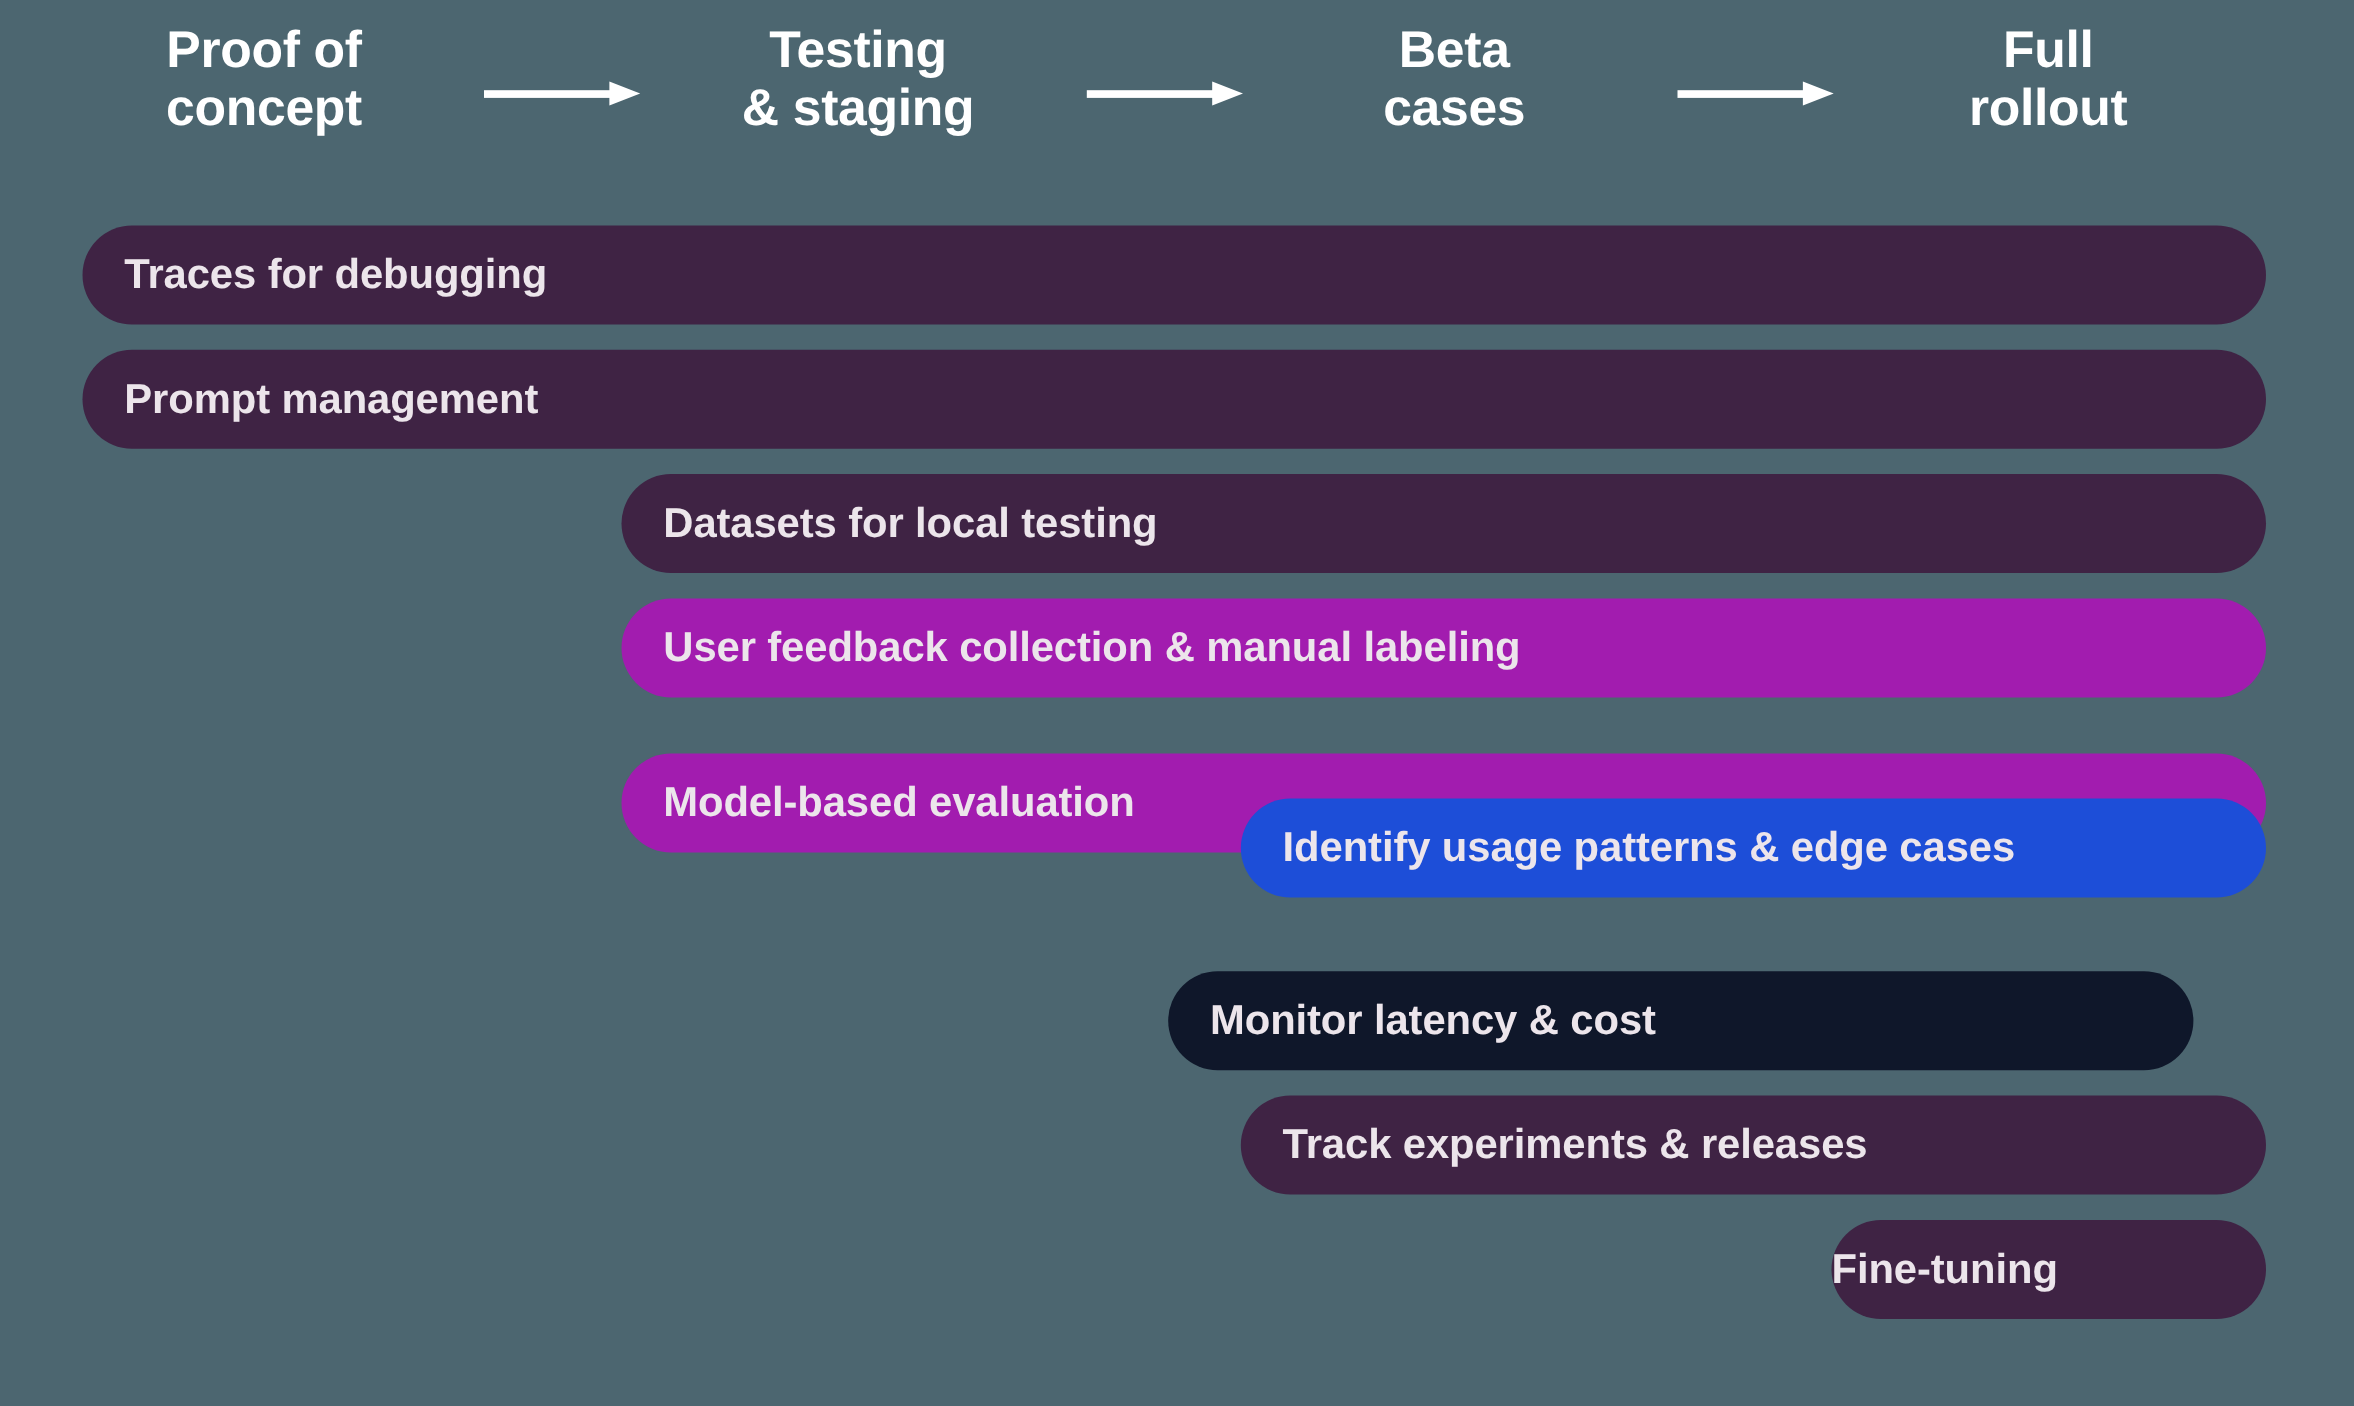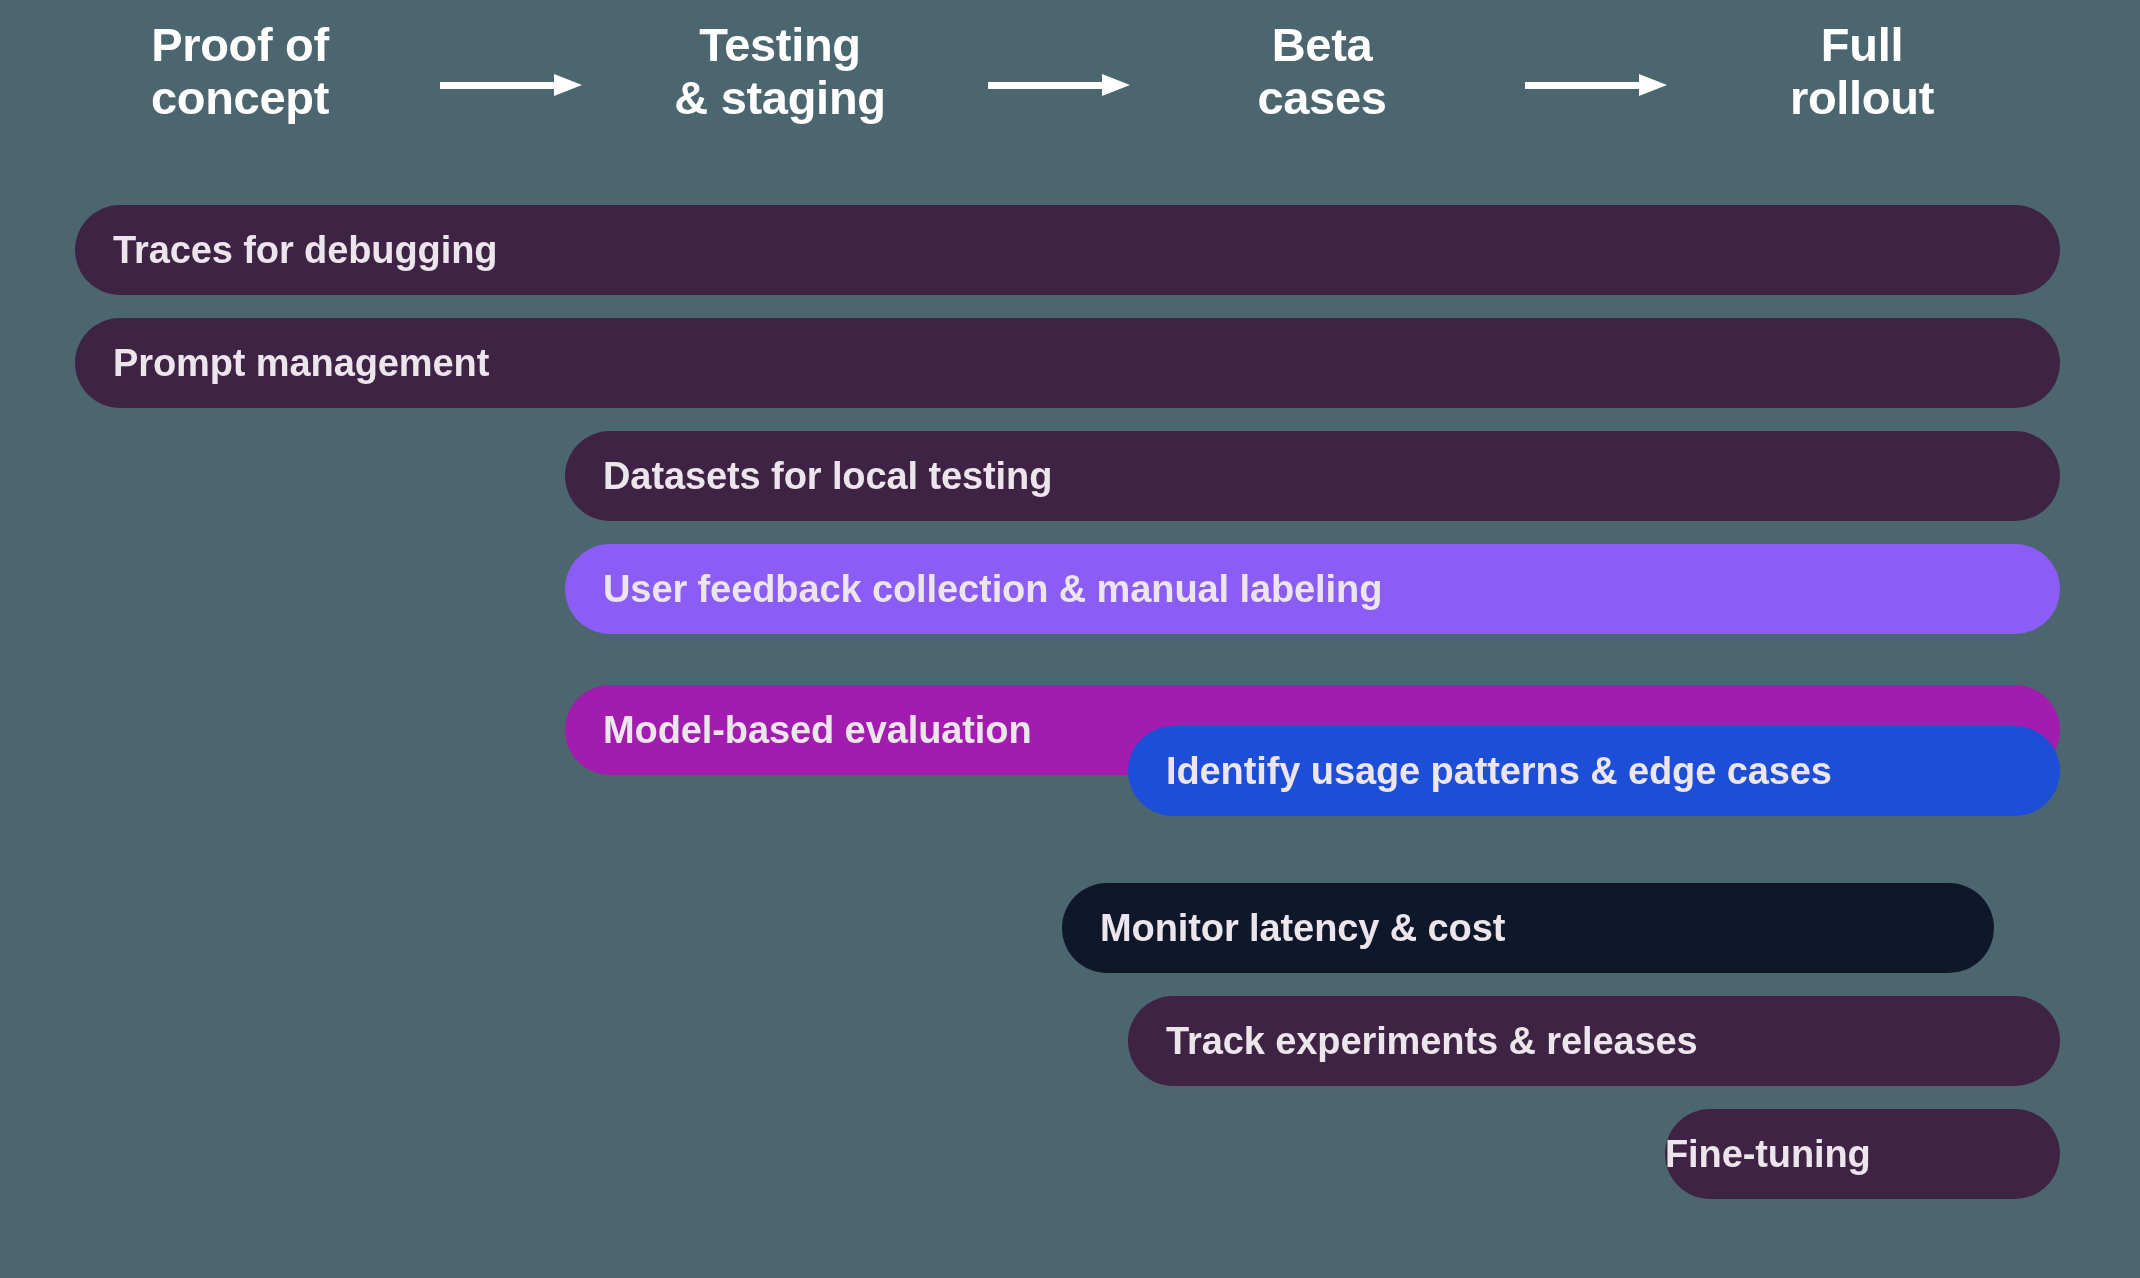--- a/index.html
+++ b/index.html
@@ -133,21 +133,21 @@
   <div class="bars">
       <div class="bar align-left" style="left: 75px; top: 205px; width: 1985px; background: rgb(63, 35, 68);">
         <span class="bar-label" style="color: rgb(236, 229, 235);">Traces for debugging</span>
       </div>
       <div class="bar align-left" style="left: 75px; top: 318px; width: 1985px; background: rgb(63, 35, 68);">
         <span class="bar-label" style="color: rgb(236, 229, 235);">Prompt management</span>
       </div>
       <div class="bar align-left" style="left: 565px; top: 431px; width: 1495px; background: rgb(63, 35, 68);">
         <span class="bar-label" style="color: rgb(236, 229, 235);">Datasets for local testing</span>
       </div>
-      <div class="bar align-left" style="left: 565px; top: 544px; width: 1495px; background: #8b5cf6;">
+      <div class="bar align-left" style="left: 565px; top: 544px; width: 1495px; background: #a21caf;">
         <span class="bar-label" style="color: rgb(236, 229, 235);">User feedback collection &amp; manual labeling</span>
       </div>
       <div class="bar align-left" style="left: 565px; top: 685px; width: 1495px; background: #a21caf;">
         <span class="bar-label" style="color: rgb(236, 229, 235);">Model-based evaluation</span>
       </div>
       <div class="bar align-left" style="left: 1128px; top: 726px; width: 932px; background: #1d4ed8;">
         <span class="bar-label" style="color: rgb(236, 229, 235);">Identify usage patterns &amp; edge cases</span>
       </div>
       <div class="bar align-left" style="left: 1062px; top: 883px; width: 932px; background: #0f172a;">
         <span class="bar-label" style="color: rgb(236, 229, 235);">Monitor latency &amp; cost</span>

